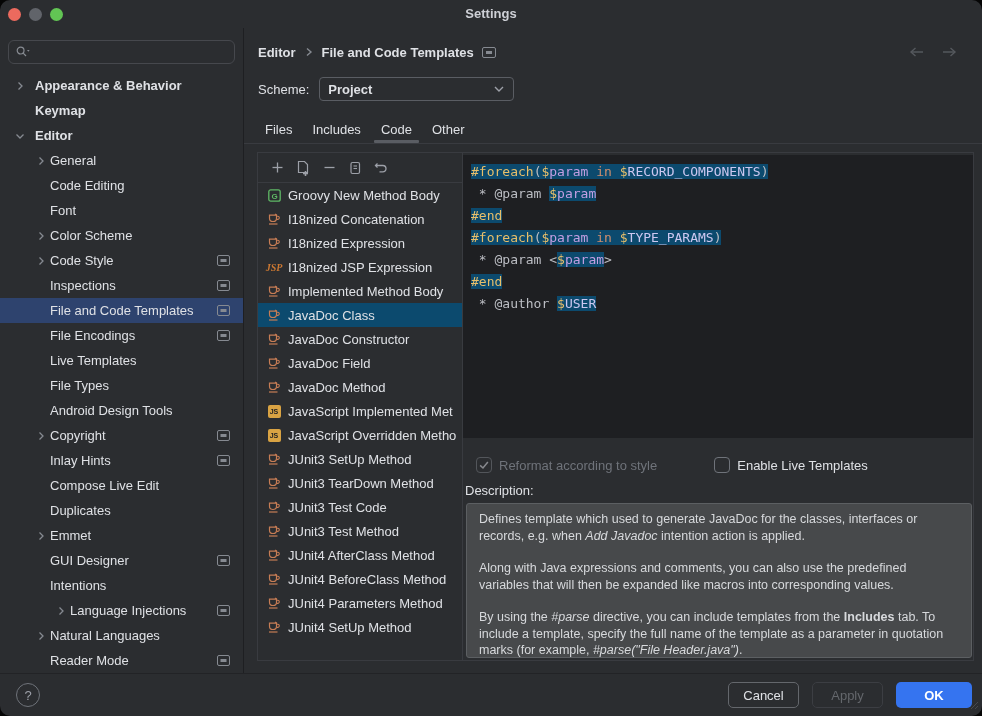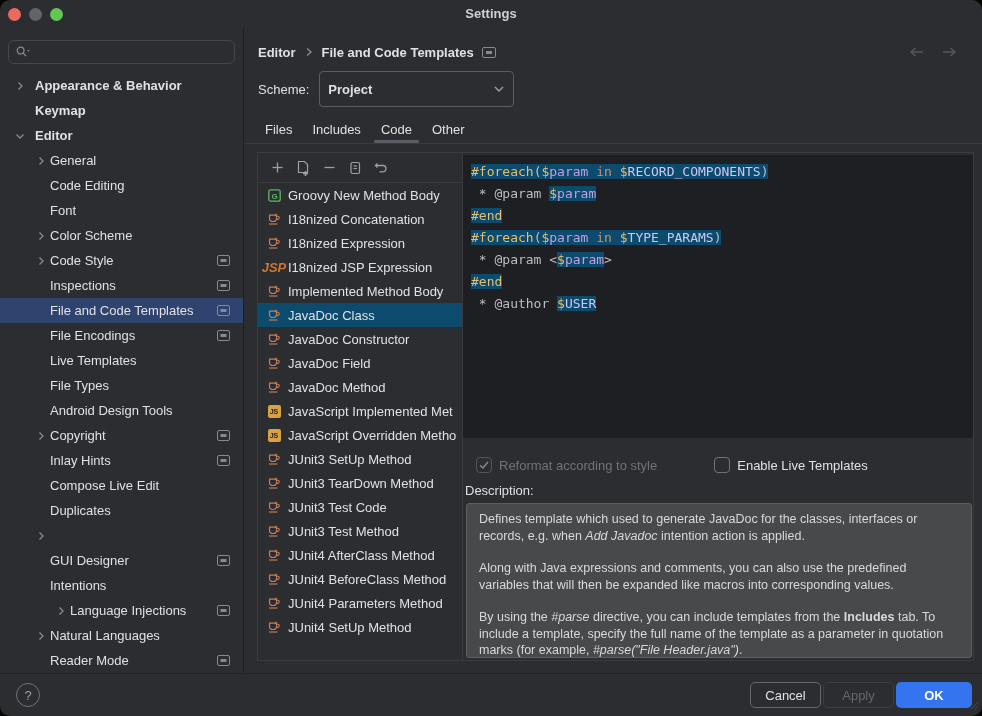--- a/index.html
+++ b/index.html
@@ -29,37 +29,37 @@
 
   
   .main{position:absolute;left:244px;top:28px;right:0;bottom:42px;}
   .header-row{position:absolute;top:12px;left:14px;right:24px;height:24px;display:flex;align-items:center;gap:8px;}
   .crumb{font-weight:bold;color:#DFE1E5;}
   .crumb-sep{color:#868A91;display:inline-flex;}
   .nav-arrows{margin-left:auto;display:flex;gap:14px;align-items:center;}
 
   .scheme-row{position:absolute;top:49px;left:14px;height:24px;display:flex;align-items:center;}
   .scheme-label{margin-right:10px;}
-  .dropdown{width:195px;height:36px;border:1px solid #5A5D63;border-radius:4px;display:flex;align-items:center;padding:0 8px;box-sizing:border-box;cursor:default;}
+  .dropdown{width:195px;height:24px;border:1px solid #5A5D63;border-radius:4px;display:flex;align-items:center;padding:0 8px;box-sizing:border-box;cursor:default;}
   .dropdown .val{font-weight:bold;flex:1;}
 
   .tabs-row{position:absolute;top:88px;left:0;right:0;height:27px;border-bottom:1px solid #393B40;padding-left:11px;display:flex;box-sizing:content-box;}
   .tab{position:relative;padding:0 9px;margin:0 1px;line-height:27px;color:#DFE1E5;cursor:default;}
   .tab.sel::after{content:"";position:absolute;left:2px;right:2px;bottom:0;height:3px;background:#5A5D63;border-radius:1px;}
 
   .content{position:absolute;top:124px;left:13px;right:8px;bottom:13px;border:1px solid #393B40;display:flex;box-sizing:border-box;}
   .list-panel{width:204px;flex:none;border-right:1px solid #393B40;display:flex;flex-direction:column;overflow:hidden;}
   .lp-toolbar{height:29px;flex:none;border-bottom:1px solid #393B40;display:flex;align-items:center;gap:10px;padding-left:11px;}
   .tbtn{width:16px;height:16px;display:inline-flex;align-items:center;justify-content:center;cursor:default;}
   .lp-list{flex:1;overflow:hidden;}
   .tpl-row{height:24px;display:flex;align-items:center;padding-left:9px;white-space:nowrap;overflow:hidden;cursor:default;}
   .tpl-row.sel{background:#0c4a6e;}
   .tpl-icon{width:14px;flex:none;margin-right:7px;display:inline-flex;align-items:center;justify-content:center;}
   .jsbadge{width:13px;height:13px;border-radius:2px;background:#D9A343;color:#1E1F22;font-size:7px;font-weight:bold;display:inline-flex;align-items:center;justify-content:center;}
-  .jspbadge{color:#CC7832;font-size:13px;font-weight:bold;font-style:italic;}
+  .jspbadge{color:#CC7832;font-size:10px;font-weight:bold;font-style:italic;font-family:Liberation Serif, serif;}
 
   .right-col{flex:1;min-width:0;display:flex;flex-direction:column;}
   .editor{height:277px;flex:none;margin-top:2px;background:#1E1F22;font-family:"DejaVu Sans Mono",monospace;font-size:13px;line-height:22px;padding:6px 0 0 8px;overflow:hidden;}
   .cl{white-space:pre;}
   .tk-k{color:#E8BF6A;}
   .tk-o{color:#CF8E6D;}
   .tk-d{color:#E8BF6A;}
   .tk-v1{color:#C39FE3;}
   .tk-v2{color:#CCC7F0;}
   .tk-p{color:#BCBEC4;}
@@ -73,21 +73,21 @@
   .opt.disabled .cb{border-color:#53565B;}
   .opt2{margin-left:57px;}
 
   .desc-label{margin:10px 0 0 2px;flex:none;}
   .desc-box{flex:1;margin:5px 1px 2px 3px;background:#47494B;border:1px solid #5C5F62;border-radius:3px;padding:7px 12px;overflow:hidden;font-size:12.5px;line-height:16.5px;color:#D7D9DC;}
   .desc-box p{margin:0 0 16px 0;}
 
   
   .footer{position:absolute;left:0;right:0;bottom:0;height:42px;border-top:1px solid #222326;display:flex;align-items:center;}
   .help{width:22px;height:22px;border:1px solid #6F737A;border-radius:50%;color:#9DA0A8;display:inline-flex;align-items:center;justify-content:center;margin-left:16px;font-size:13px;cursor:default;}
-  .btns{margin-left:auto;margin-right:10px;display:flex;gap:2px;padding-left:20px;}
+  .btns{margin-left:auto;margin-right:10px;display:flex;gap:13px;padding-left:20px;}
   .btn{height:26px;min-width:71px;border-radius:5px;display:inline-flex;align-items:center;justify-content:center;padding:0 14px;box-sizing:border-box;cursor:default;}
   .btn.secondary{border:1px solid #64676C;color:#DFE1E5;}
   .btn.disabled{border:1px solid #3C3E43;color:#64676C;}
   .btn.primary{background:#3574F0;color:#FFFFFF;font-weight:600;min-width:76px;}
   .grip{position:absolute;right:3px;bottom:3px;opacity:.6;}
 </style>
 </head>
 <body>
 
 <div class="window">
@@ -244,20 +244,21 @@
         <div class="sb-row" style="padding-left: 35px;">
           <span class="chev" style="width: 15px;"></span>
           <span class="sb-label">Duplicates</span>
         </div>
         <div class="sb-row" style="padding-left: 35px;">
           <span class="chev" style="width: 15px;">
             <svg width="12" height="12" viewBox="0 0 12 12">
               <polyline points="4.5,2.5 8,6 4.5,9.5" fill="none" stroke="#868A91" stroke-width="1.3"></polyline>
             </svg>
           </span>
+          <span class="sb-label">Emmet</span>
         </div>
         <div class="sb-row" style="padding-left: 35px;">
           <span class="chev" style="width: 15px;"></span>
           <span class="sb-label">GUI Designer</span>
           <span class="screen">
             <svg width="13" height="11" viewBox="0 0 13 11">
               <rect x="0.5" y="0.5" width="12" height="10" rx="1.5" fill="none" stroke="#868A91"></rect>
               <rect x="3.5" y="4" width="6" height="3" fill="#868A91"></rect>
             </svg>
           </span>

